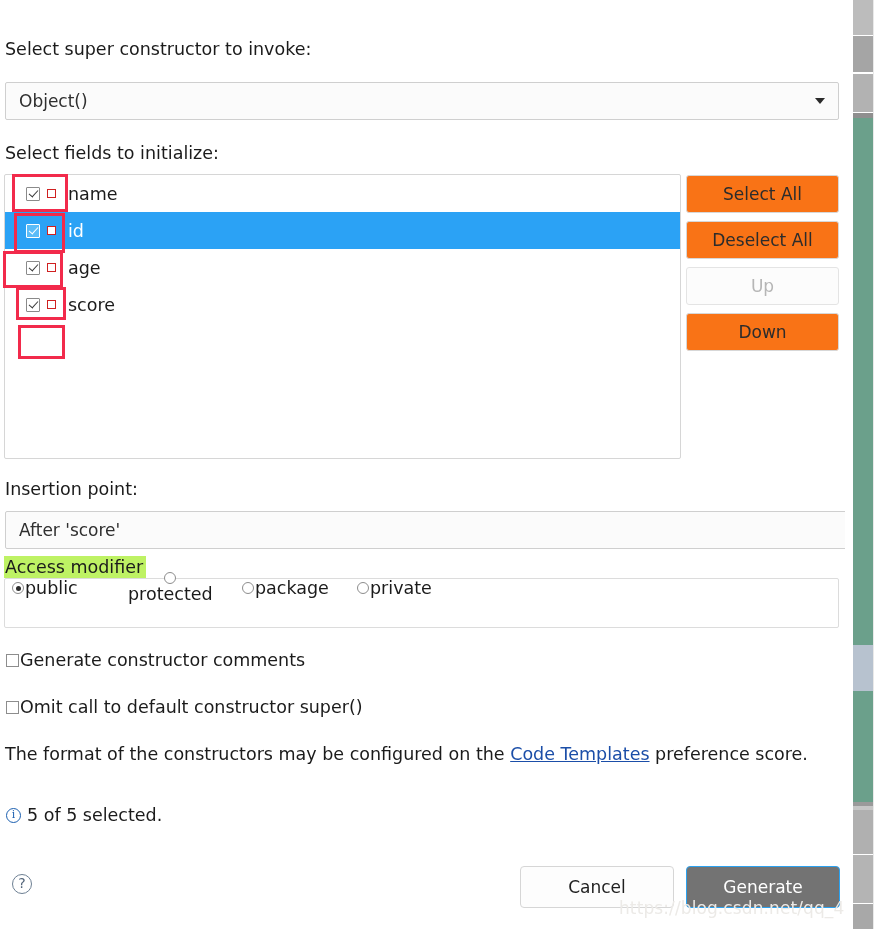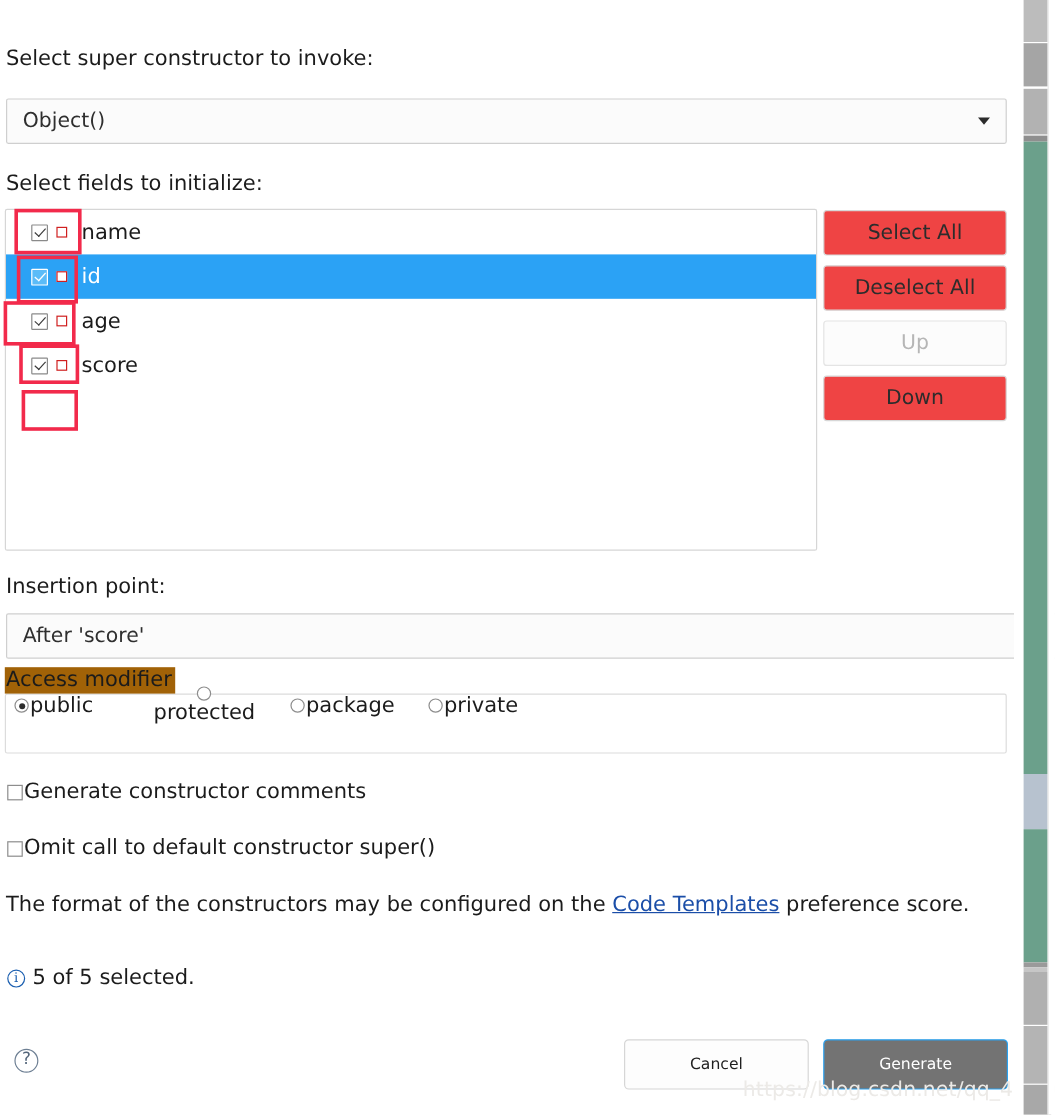--- a/index.html
+++ b/index.html
@@ -142,21 +142,21 @@
     background: transparent;
   }
 
   
   .sidebtn {
     position: absolute;
     left: 686px;
     width: 153px;
     height: 38px;
     box-sizing: border-box;
-    background: #ef4444;
+    background: #f97316;
     border: 1px solid #d7d7d7;
     border-radius: 3px;
     font-size: 17px;
     color: #2c2c2c;
     display: flex;
     align-items: center;
     justify-content: center;
     font-family: inherit;
     cursor: default;
   }
@@ -182,21 +182,21 @@
     left: 4px; top: 578px;
     width: 835px;
     height: 50px;
     box-sizing: border-box;
     border: 1px solid #dcdcdc;
     border-radius: 2px;
   }
   #access-legend {
     position: absolute;
     left: 4px; top: 556px;
-    background: #a16207;
+    background: #bef264;
     padding: 0 3px 0 1px;
     font-size: 17.5px;
     color: #1b1b1b;
     line-height: 22px;
   }
   .radio-row {
     position: absolute;
     left: 0; top: 588px;
     display: flex;
     align-items: center;
@@ -301,21 +301,21 @@
     font-size: 14px;
     line-height: 17px;
     text-align: center;
     font-family: "DejaVu Sans", sans-serif;
   }
   .footer-btn {
     position: absolute;
     height: 42px;
     box-sizing: border-box;
     border-radius: 4px;
-    font-size: 13px;
+    font-size: 17px;
     display: flex;
     align-items: center;
     justify-content: center;
     font-family: inherit;
     cursor: default;
   }
   #btn-cancel {
     left: 520px; top: 866px;
     width: 154px;
     background: #fdfdfd;

